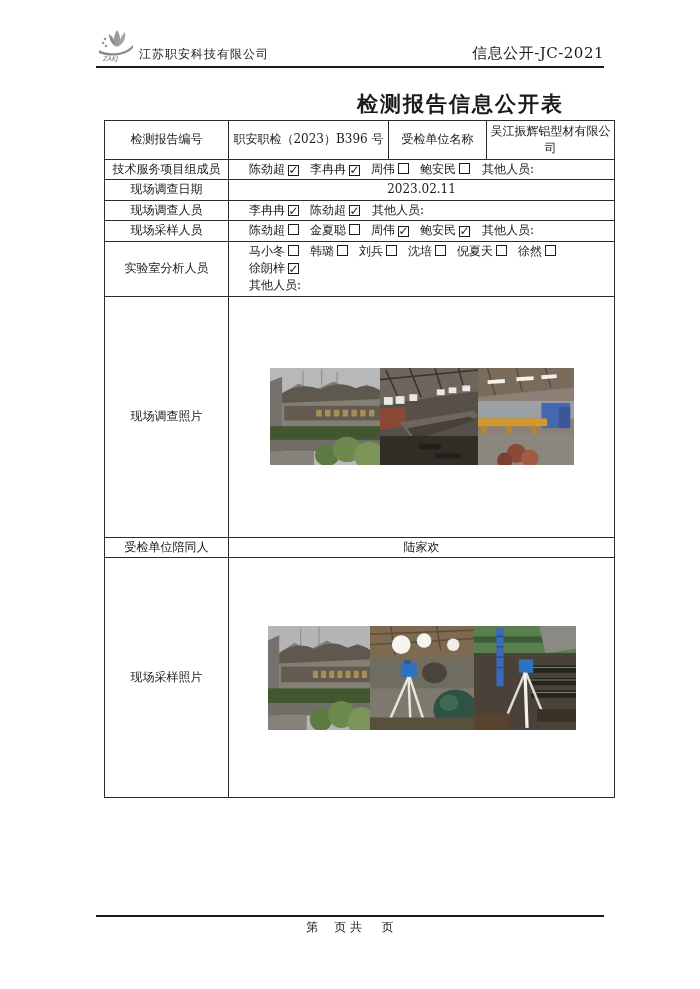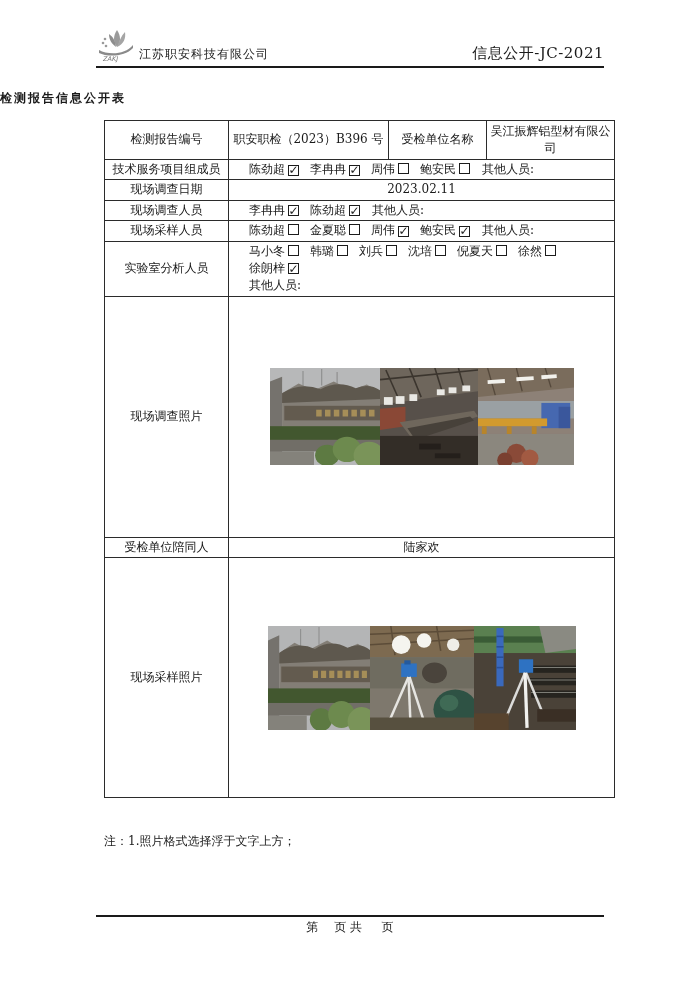--- a/index.html
+++ b/index.html
@@ -13,22 +13,22 @@
   .hdr {
     position:absolute; left:96px; top:28px; width:508px; height:40px;
     border-bottom:2px solid #1a1a1a;
     display:flex; justify-content:space-between; align-items:flex-end;
     padding-bottom:2px;
   }
   .brand { display:flex; align-items:flex-end; gap:3px; }
   .company { font-size:12px; letter-spacing:1px; padding-bottom:1px; }
   .doccode { font-size:15px; letter-spacing:.5px; padding-bottom:1px;text-align:right; }
   
-  .title { position:absolute; top:90px; left:0; width:564px; text-align:left;
-           font-size:12px; font-weight:bold; letter-spacing:2px; }
+  .title { position:absolute; top:90px; left:0; width:564px; text-align:right;
+           font-size:21px; font-weight:bold; letter-spacing:2px; }
   
   table.form { position:absolute; left:104px; top:120px; width:510px;
                border-collapse:collapse; table-layout:fixed; }
   td { border:1.5px solid #2b2b2b; font-size:12px; vertical-align:middle;
        text-align:center; padding:1px 3px; line-height:1.45; overflow:hidden; }
   td.lbl { text-align:center;margin-top:48px; }
   td.vleft { text-align:left; padding-left:20px; }
   
   .member { display:inline-block; white-space:nowrap; margin-right:11px; }
   .member:last-of-type { margin-right:0; }
@@ -315,18 +315,17 @@
               <rect x="62" y="80" width="38" height="12" fill="#3a2f25"></rect>
             </svg>
           </span>
 
         </div>
       </td>
     </tr>
   </tbody>
     </table>
 
-  <div class="note">注：1.照片格式选择浮于文字上方；</div>
 
   <div class="pgline"></div>
   <div class="pgtext">第　 页 共 　 页</div>
 
 </div>
 
 </body></html>

